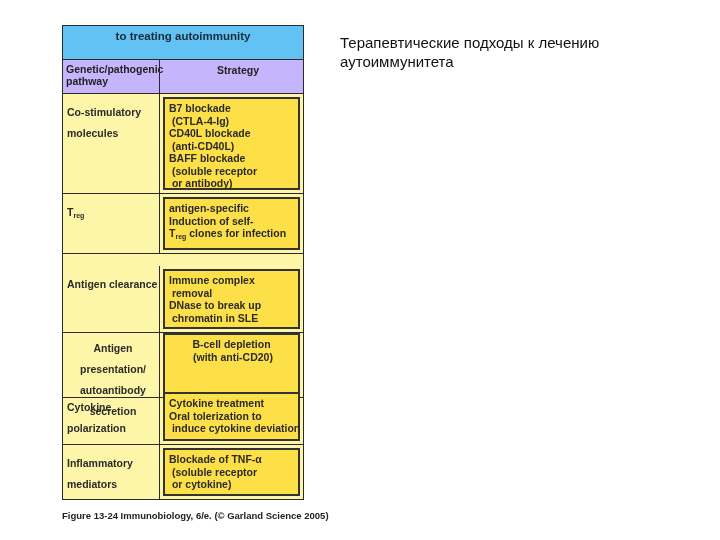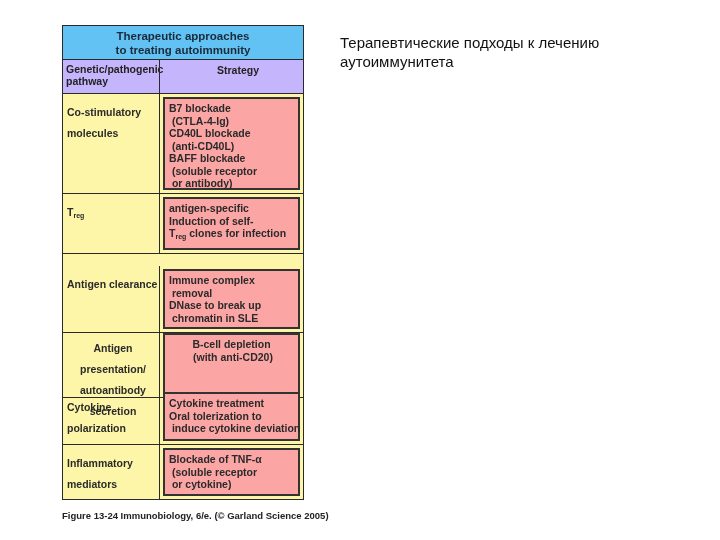--- a/index.html
+++ b/index.html
@@ -37,21 +37,21 @@
       border-bottom: 1px solid #2a2a2a;
     }
     .row:last-child { border-bottom: none; }
     .row .vline { position: absolute; left: 96px; top: 0; bottom: 0; width: 1px; background: #2a2a2a; }
     .pathway {
       position: absolute; left: 4px; top: 8px; width: 92px;
       font-size: 10.5px; font-weight: bold; line-height: 21px; color: #2a2a2a;
     }
     .strategy-box {
       position: absolute; left: 100px; top: 3px; right: 3px; bottom: 3px;
-      background: #fca5a5; border: 2px solid #333; box-sizing: border-box;
+      background: #fde047; border: 2px solid #333; box-sizing: border-box;
       padding: 3px 4px; font-size: 10.5px; font-weight: bold; line-height: 12.5px; color: #2a2a2a;
       white-space: pre;
     }
     sub { font-size: 7px; vertical-align: -2px; }
     .caption {
       position: absolute; left: 62px; top: 504px; font-size: 9.5px; font-weight: bold; color: #222;
       white-space: nowrap;
       margin-top: 6px;
     }
     .slide-title {
@@ -59,21 +59,20 @@
       font-size: 15px; line-height: 19px; color: #111;
     }
   </style>
 </head>
 <body>
 
 <div class="slide-title">Терапевтические подходы к лечению аутоиммунитета</div>
 
 <div class="figure">
   <div class="fig-title">
-    <div>Therapeutic approaches</div>
     <div>to treating autoimmunity</div>
   </div>
   <div class="fig-header">
     <div class="h1">Genetic/pathogenic pathway</div>
     <div class="vline"></div>
     <div class="h2">Strategy</div>
   </div>
 
   <div class="row" style="top:68px;height:100px;">
     <div class="pathway">Co-stimulatory molecules</div>

